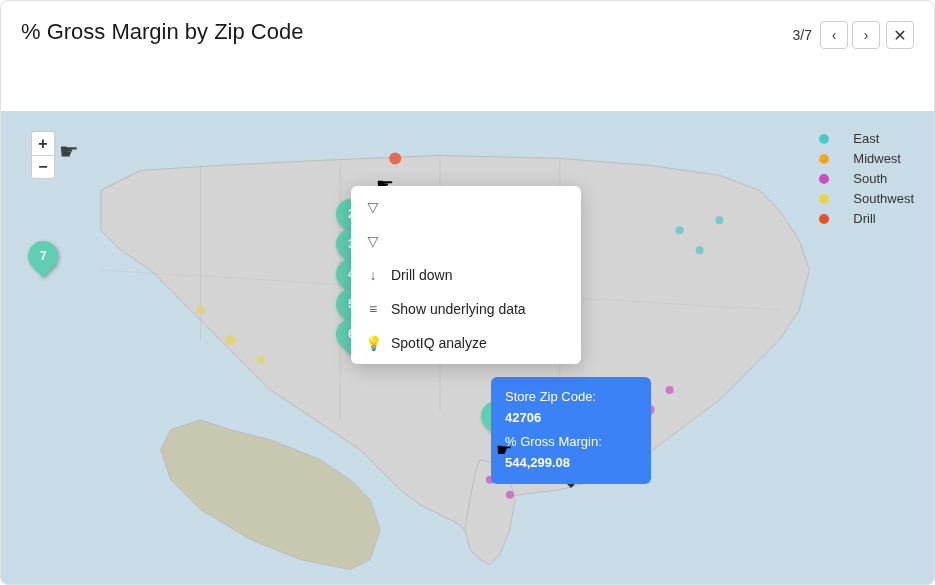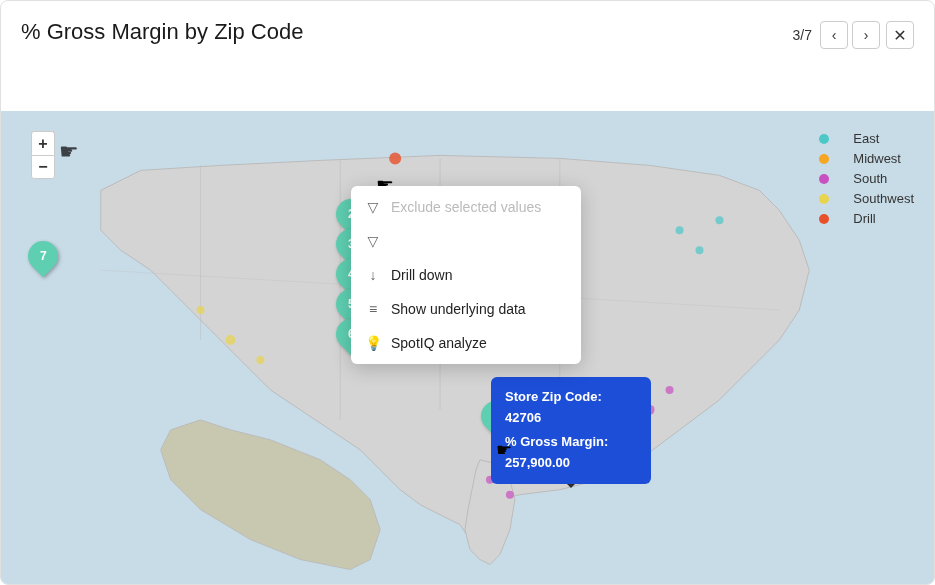--- a/index.html
+++ b/index.html
@@ -184,29 +184,28 @@
       gap: 10px;
     }
     .context-menu-item.disabled { color: #bbb; cursor: default; }
     .menu-icon { font-size: 14px; color: #666; width: 16px; text-align: center; }
 
     
     .tooltip {
       position: absolute;
       bottom: 100px;
       left: 490px;
-      background: #1d4ed8;
+      background: #3b82f6;
       color: #fff;
       border-radius: 6px;
       padding: 10px 14px;
       font-size: 13px;
       line-height: 1.6;
       z-index: 15;
       min-width: 160px;
-      font-weight: bold;
     }
     .tooltip::after {
       content: '';
       position: absolute;
       bottom: -8px;
       left: 50%;
       transform: translateX(-50%);
       border: 4px solid transparent;
       border-top-color: #2d2d2d;
     }
@@ -354,21 +353,20 @@
       <div class="pin-body" style="background: #5ecfb1;">
         <span class="pin-number">1</span>
       </div>
     </div>
 
     <div class="cursor-pointer" style="left: 495px; top: 328px; font-size: 18px;">☛</div>
 
     <div class="context-menu">
       <div class="context-menu-item disabled">
         <span class="menu-icon">▽</span>
-        <span>Exclude selected values</span>
       </div>
       <div class="context-menu-item">
         <span class="menu-icon">▽</span>
       </div>
       <div class="context-menu-item">
         <span class="menu-icon">↓</span>
         <span>Drill down</span>
       </div>
       <div class="context-menu-item">
         <span class="menu-icon">≡</span>
@@ -380,21 +378,21 @@
       </div>
     </div>
 
     <div class="tooltip">
       <div>
         <span>Store Zip Code:</span><br>
         <strong>42706</strong>
       </div>
       <div style="margin-top:4px;">
         <span>% Gross Margin:</span><br>
-        <strong>257,900.00</strong>
+        <strong>544,299.08</strong>
       </div>
     </div>
 
     <div class="legend">
       <div class="legend-item">
         <div class="legend-dot" style="background: #4dc8c8;"></div>
         <span>East</span>
       </div>
       <div class="legend-item">
         <div class="legend-dot" style="background: #f5a623;"></div>

